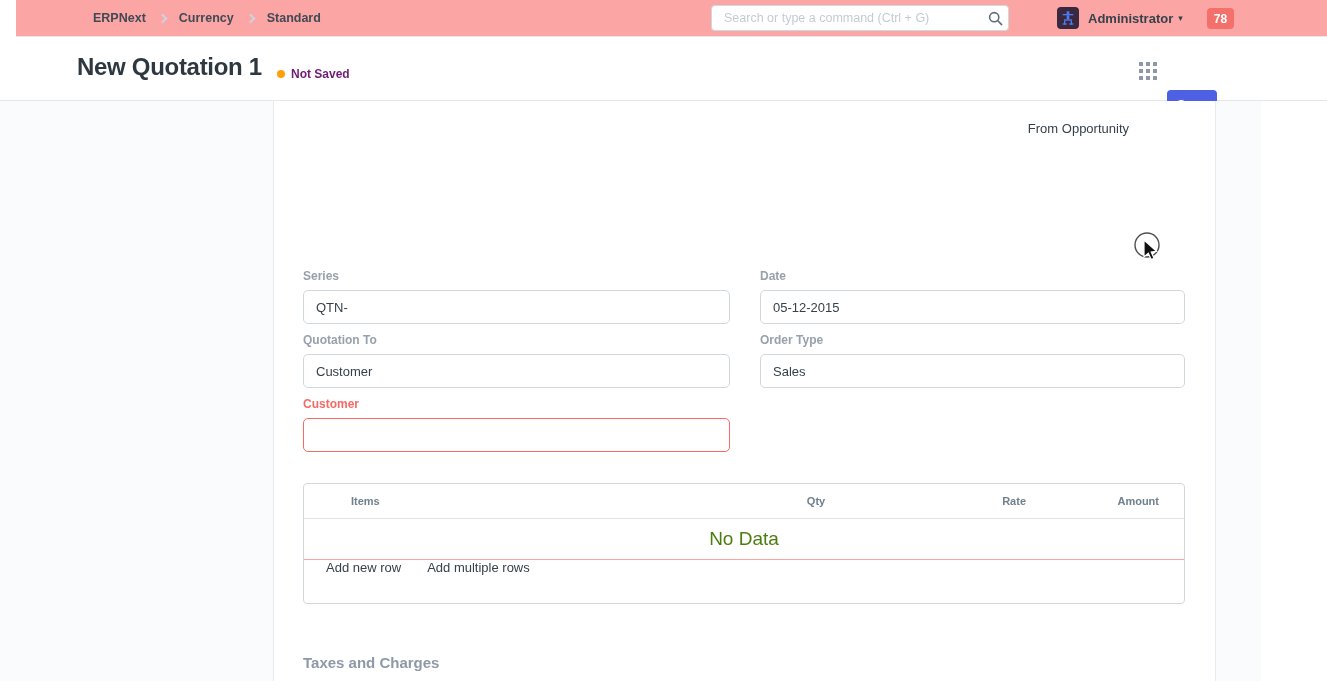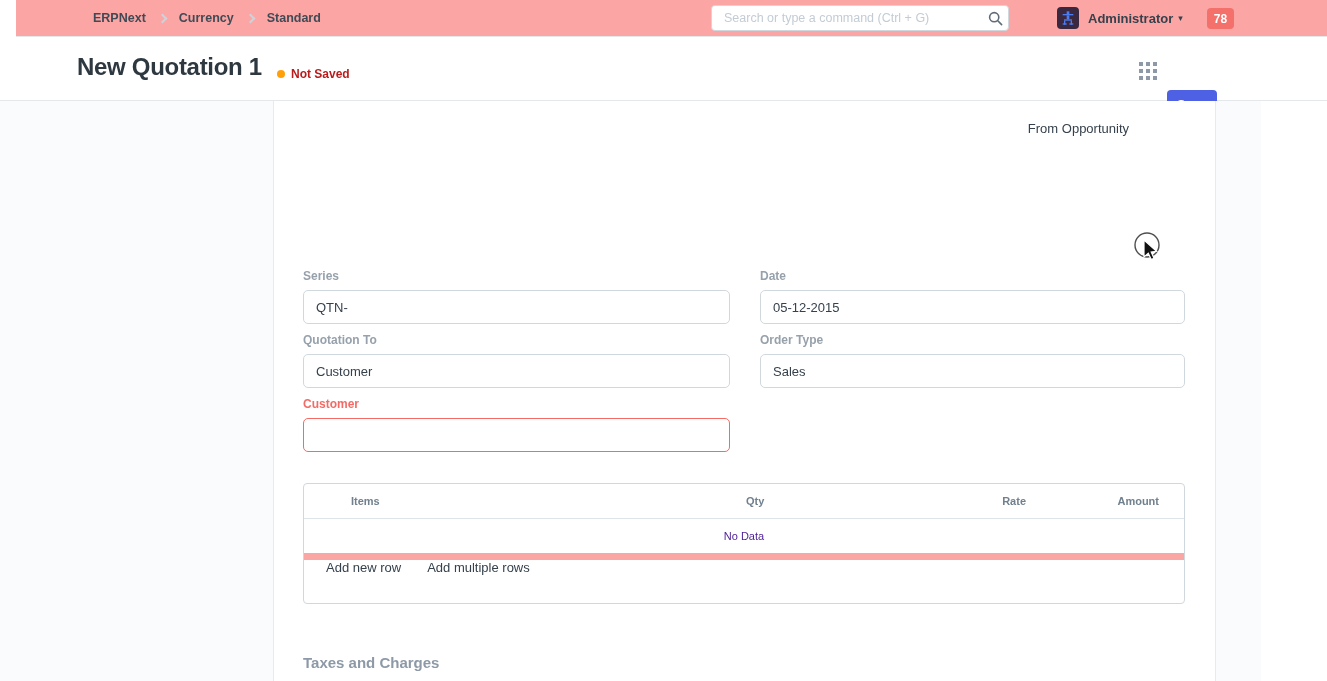--- a/index.html
+++ b/index.html
@@ -47,21 +47,21 @@
   .page-head {
     position:absolute; top:37px; left:0; width:1327px; height:64px;
     background:#fff; border-bottom:1px solid #e4e8eb;
   }
   .page-title {
     position:absolute; left:77px; top:16px; font-size:24px; font-weight:700; color:#2e3840;
     letter-spacing:-0.3px;
   }
   .indicator { position:absolute; left:277px; top:30px; display:flex; align-items:center; }
   .indicator-dot { width:8px; height:8px; border-radius:50%; margin-right:6px; }
-  .indicator-text { font-size:12px; font-weight:700; color:#b91c1c; }
+  .indicator-text { font-size:12px; font-weight:700; color:#701a75; }
   .grid-icon-btn { position:absolute; left:1139px; top:62px; top:25px; width:20px; height:20px; cursor:pointer; }
   .save-btn {
     position:absolute; left:1167px; top:20px; width:50px; height:28px;
     border:none; border-radius:4px; color:#fff; font-size:13px; font-weight:700;
     font-family:"Liberation Sans", sans-serif; cursor:pointer;
   }
   
   .page-body { position:absolute; top:101px; left:0; width:1261px; height:580px; background:#fafbfc; }
   .form-container {
     position:absolute; left:273px; top:0; width:943px; height:580px; background:#fff;
@@ -82,26 +82,26 @@
   .fg.required label { color:#f46b65; }
   .fg.required input { border-color:#f46b65; }
   
   .items-grid {
     position:absolute; left:303px; top:382px; width:882px;
     border:1px solid #d1d8dd; border-radius:4px; background:#fff;
   }
   .grid-header { display:flex; align-items:center; height:35px; border-bottom:1px solid #dfe4e8; }
   .gh { font-size:11px; font-weight:700; color:#71808e; }
   .gh-items { flex:1; padding-left:47px; }
-  .gh-qty { width:140px; text-align:left; }
+  .gh-qty { width:140px; text-align:center; }
   .gh-rate { width:140px; text-align:right; }
   .gh-amount { width:133px; text-align:right; margin-right:25px; }
   .grid-empty {
-    height:41px; border-bottom:7px solid #fca5a5; display:flex; align-items:center; justify-content:center;
-    font-size:11px; color:#4c1d95;
+    height:41px; border-bottom:1px solid #fca5a5; display:flex; align-items:center; justify-content:center;
+    font-size:19px; color:#4d7c0f;
   }
   .grid-footer { height:43px; display:flex; align-items:flex-start; padding-left:22px; }
   .grid-action { font-size:13px; color:#36414c; cursor:pointer; margin-right:26px; }
   .section-heading {
     position:absolute; left:303px; top:553px; font-size:15px; font-weight:700; color:#8d99a6;
   }
 </style>
 </head>
 <body>
 

